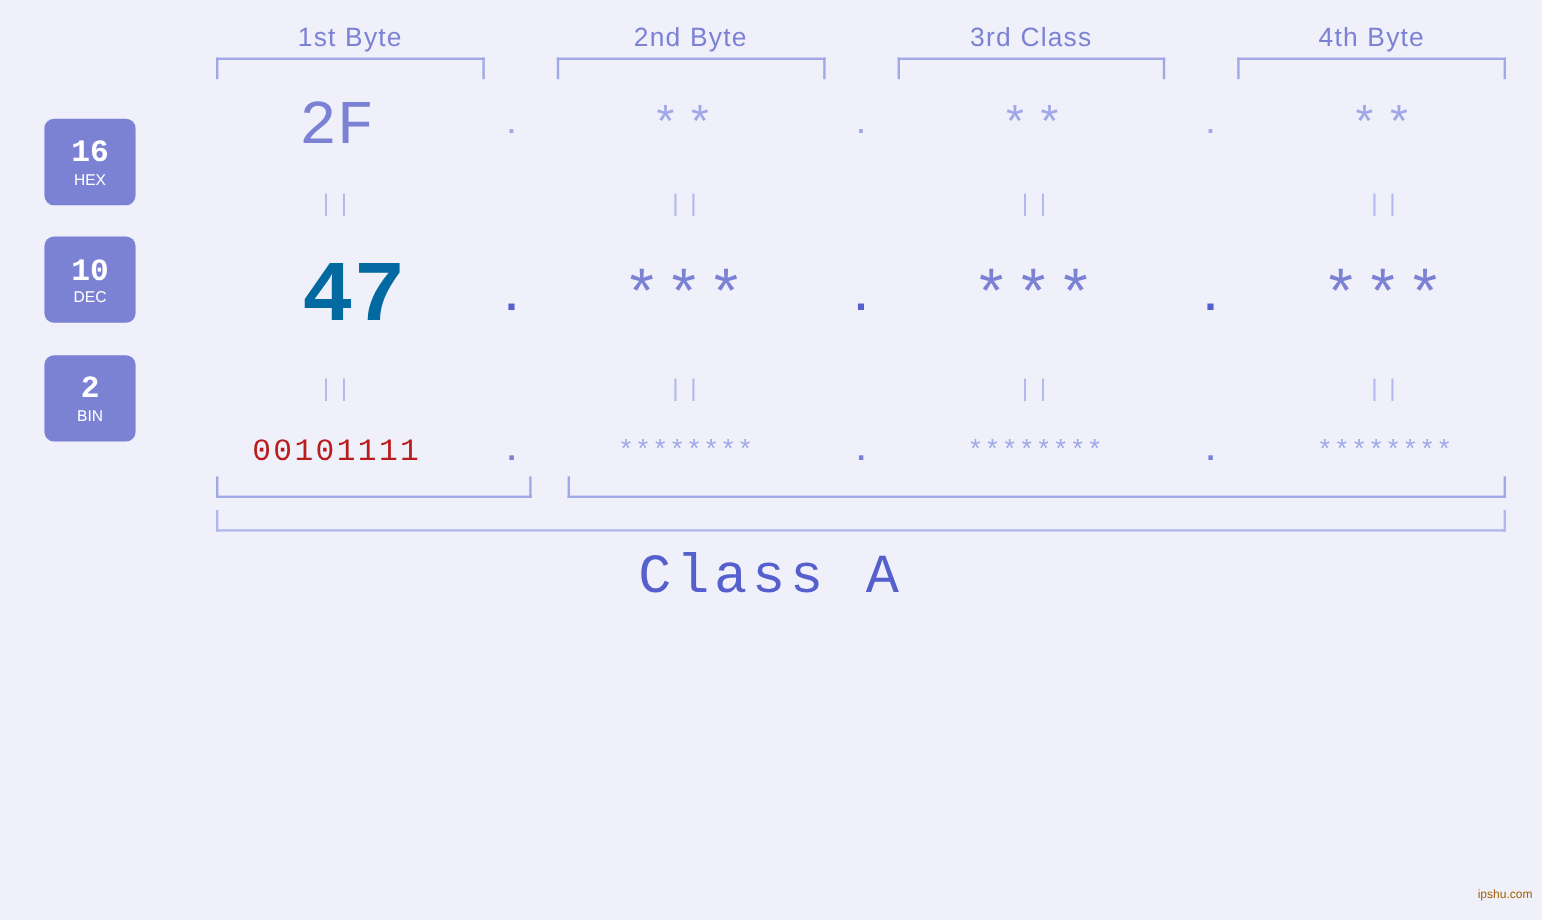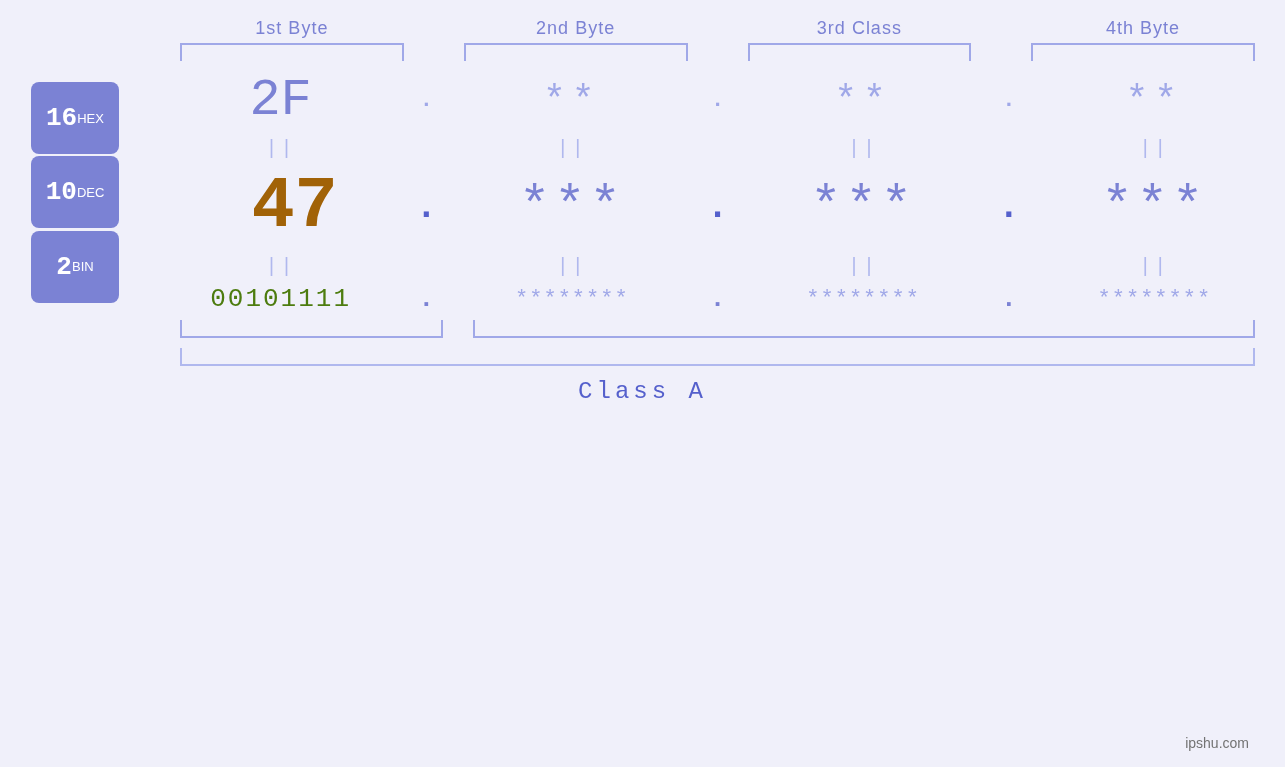--- a/index.html
+++ b/index.html
@@ -27,21 +27,21 @@
       display: flex;
       width: 100%;
       padding-left: 150px;
       margin-top: 18px;
     }
 
     .byte-header {
       flex: 1;
       text-align: center;
       color: #7b82d4;
-      font-size: 18px;
+      font-size: 22px;
       font-family: Arial, sans-serif;
       letter-spacing: 1px;
     }
 
     
     .bracket-row {
       display: flex;
       width: 100%;
       padding-left: 150px;
       margin-top: 4px;
@@ -68,26 +68,26 @@
     .badges-column {
       width: 150px;
       display: flex;
       flex-direction: column;
       align-items: center;
       justify-content: space-around;
       padding: 10px 0;
     }
 
     .badge {
-      width: 88px;
+      width: 76px;
       height: 72px;
       background: #7b82d4;
       border-radius: 8px;
       display: flex;
-      flex-direction: row;
+      flex-direction: column;
       align-items: center;
       justify-content: center;
       color: white;
     }
 
     .badge-number {
       font-size: 26px;
       font-weight: bold;
       line-height: 1.1;
     }
@@ -95,20 +95,21 @@
     .badge-label {
       font-size: 13px;
       font-family: Arial, sans-serif;
     }
 
     
     .values-grid {
       flex: 1;
       display: flex;
       flex-direction: column;
+      gap: 18px;
     }
 
     
     .value-row {
       display: flex;
       align-items: center;
       flex: 1;
     }
 
     .cell {
@@ -139,35 +140,35 @@
     }
 
     .hex-value-hidden {
       color: #a0a8e8;
       font-size: 38px;
       letter-spacing: 6px;
     }
 
     
     .dec-value-main {
-      color: #a16207;
+      color: #0369a1;
       font-size: 72px;
       font-weight: bold;
       margin-left: 28px;
     }
 
     .dec-value-hidden {
       color: #7b82d4;
       font-size: 52px;
       letter-spacing: 4px;
     }
 
     
     .bin-value-main {
-      color: #4d7c0f;
+      color: #b91c1c;
       font-size: 26px;
       letter-spacing: 2px;
     }
 
     .bin-value-hidden {
       color: #a0a8e8;
       font-size: 22px;
       letter-spacing: 1px;
     }
 
@@ -252,32 +253,32 @@
 
     
     .class-row {
       width: 100%;
       text-align: center;
       margin-top: 12px;
     }
 
     .class-label {
       color: #5560cc;
-      font-size: 24px;
+      font-size: 46px;
       font-family: 'Courier New', Courier, monospace;
       letter-spacing: 4px;
     }
 
     
     .watermark {
       position: absolute;
       bottom: 16px;
-      right: 36px;
-      color: #737373;
-      font-size: 14px;
+      right: 8px;
+      color: #a16207;
+      font-size: 10px;
       font-family: Arial, sans-serif;
     }
 
     
     .big-dot {
       font-size: 36px;
       font-weight: bold;
       color: #5560cc;
     }
 

